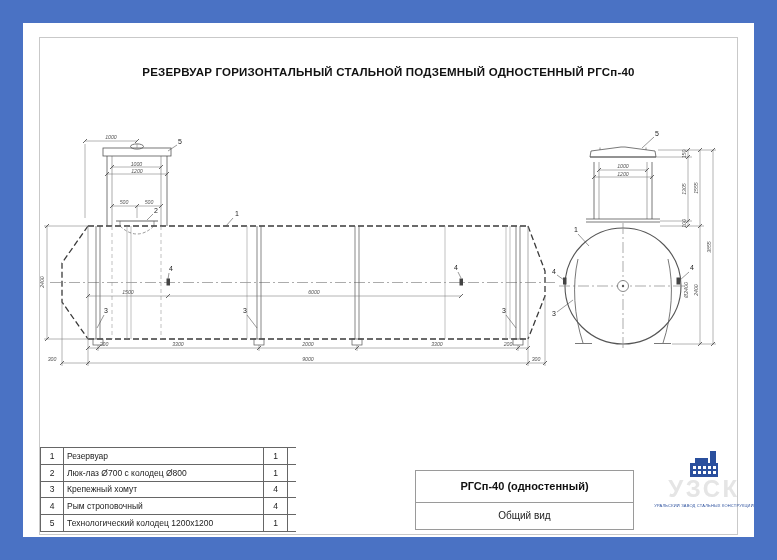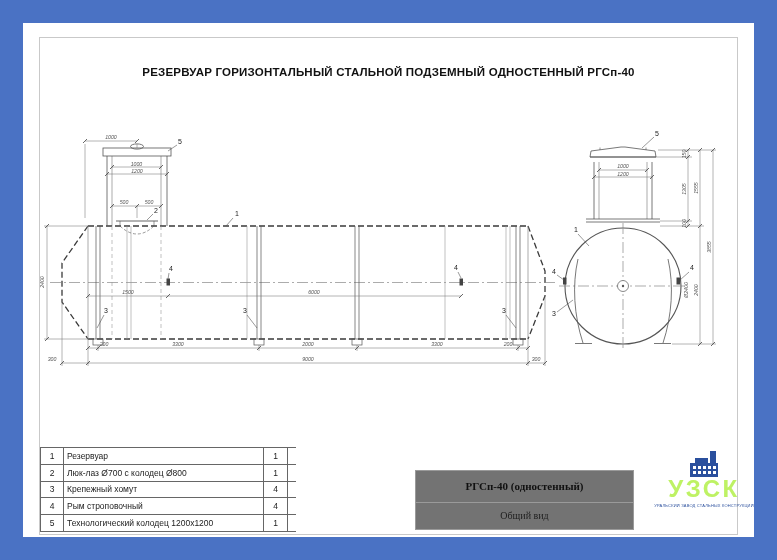--- a/index.html
+++ b/index.html
@@ -7,25 +7,25 @@
   #sheet{position:absolute;left:23px;top:23px;width:731px;height:514px;background:#ffffff;}
   #inner-border{position:absolute;left:39px;top:37px;width:697px;height:496px;border:1px solid #c9c9c9;}
   #title{position:absolute;left:60px;top:66px;width:657px;text-align:center;font-weight:bold;font-size:11.5px;color:#111;letter-spacing:.2px;}
   #draw{position:absolute;left:0;top:0;}
   .dim{font-style:italic;font-size:5.2px;fill:#555;text-anchor:middle;font-family:"Liberation Sans",sans-serif;}
   .plabel{font-size:7px;fill:#222;text-anchor:middle;font-family:"Liberation Sans",sans-serif;}
   #parts-table{position:absolute;left:40px;top:447px;border-collapse:collapse;background:#fff;}
   #parts-table td{border:1px solid #666;font-size:8.5px;color:#222;height:15.8px;padding:0 3px;white-space:nowrap;}
   #parts-table td.c{text-align:center;padding:0 1px;}
   #parts-table td.tail{border-right:none;padding:0;}
-  #title-block{position:absolute;left:415px;top:470px;width:217px;height:58px;border:1px solid #9a9a9a;background:#737373;font-family:Liberation Serif, serif;}
+  #title-block{position:absolute;left:415px;top:470px;width:217px;height:58px;border:1px solid #9a9a9a;background:#ffffff;}
   #tb-model{height:31px;line-height:31px;text-align:center;font-weight:bold;font-size:11px;color:#111;border-bottom:1px solid #9a9a9a;}
   #tb-view{height:25px;line-height:25px;text-align:center;font-size:10px;color:#222;}
   #logo{position:absolute;left:648px;top:451px;width:112px;display:flex;flex-direction:column;align-items:center;}
-  #logo-abbr{font-size:24px;font-weight:bold;color:#bef264;letter-spacing:2.5px;line-height:1;}
+  #logo-abbr{font-size:24px;font-weight:bold;color:#e5e5e5;letter-spacing:2.5px;line-height:1;}
   #logo-sub{font-size:4px;color:#2a4f9d;white-space:nowrap;margin-top:1.5px;letter-spacing:.2px;}
 </style>
 </head>
 <body>
 
 <div id="app">
   <div id="sheet"></div>
   <div id="inner-border"></div>
   <div id="title">РЕЗЕРВУАР ГОРИЗОНТАЛЬНЫЙ СТАЛЬНОЙ ПОДЗЕМНЫЙ ОДНОСТЕННЫЙ РГСп-40</div>
 

